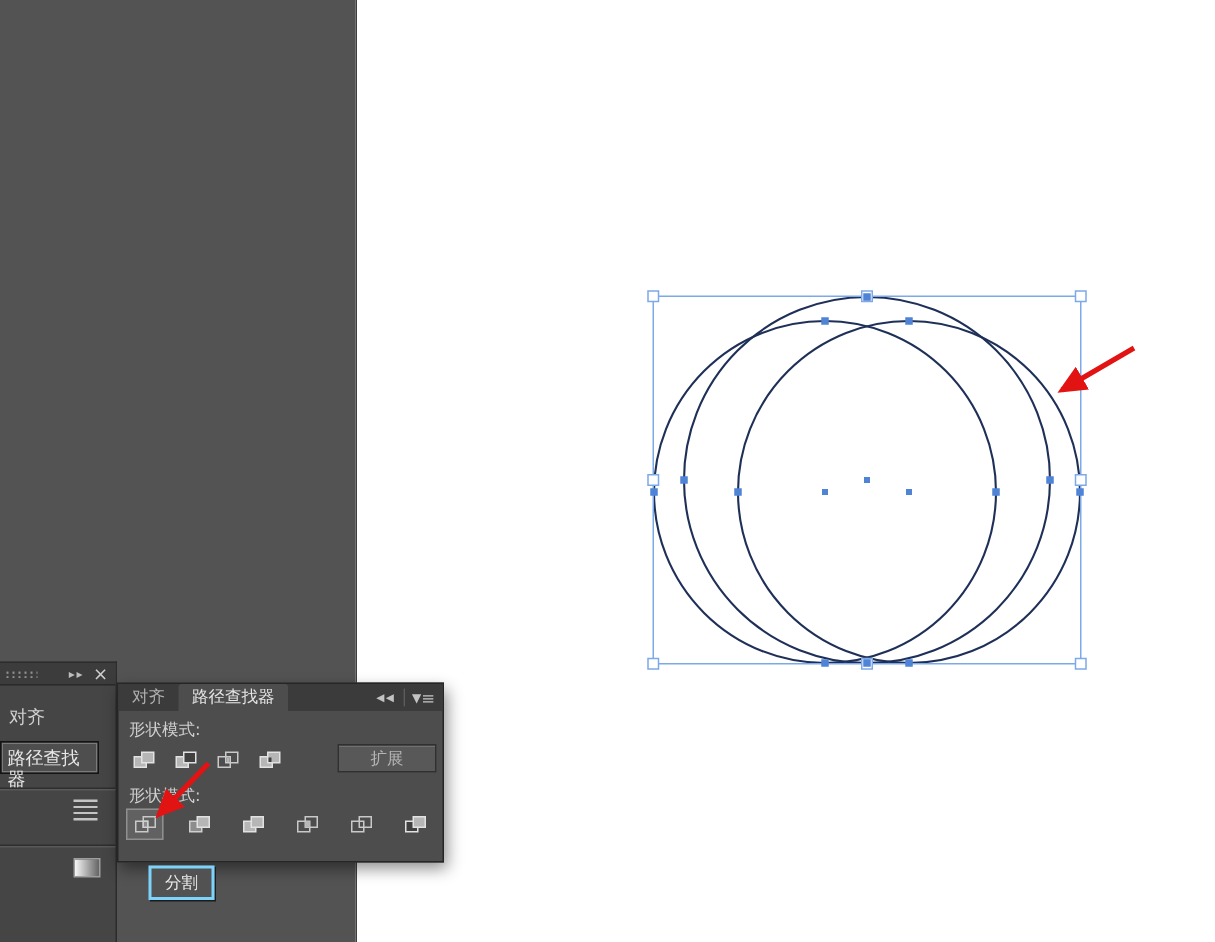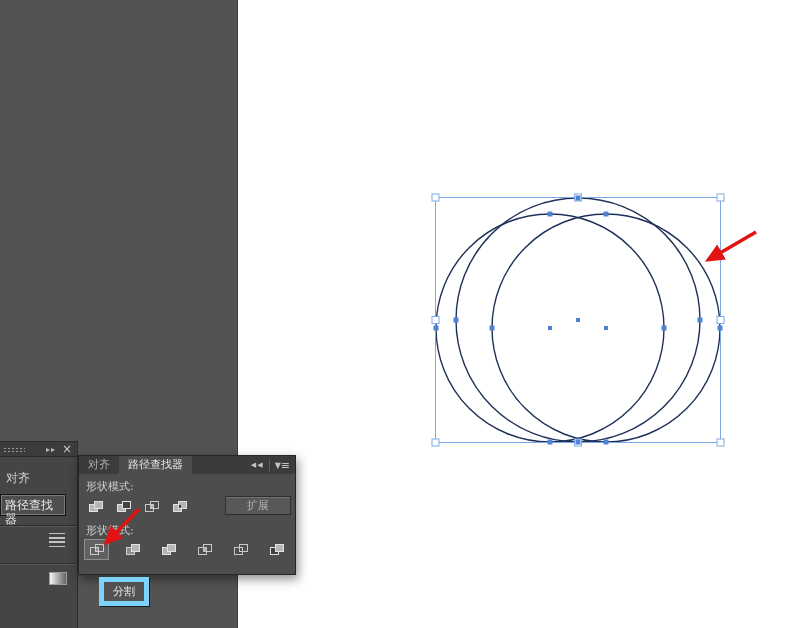--- a/index.html
+++ b/index.html
@@ -65,21 +65,21 @@
     background:#585858; border:1px solid #303030; box-shadow:inset 0 1px 0 #707070;
     color:#b4b4b4; font-size:11px; font-family:Liberation Sans, sans-serif; cursor:pointer; }
   .ic-f { fill:#b6b6b6; stroke:#e2e2e2; }
   .ic-h { fill:none;    stroke:#c9c9c9; }
   .ic-d { fill:#404040; stroke:#e2e2e2; }
   .ic-m { fill:#8d8d8d; stroke:#cfcfcf; }
   .ic-fill { fill:#b6b6b6; } .ic-dark { fill:#404040; }
 
   
   .tooltip { position:absolute; left:99px; top:577px; z-index:8;
-    background:#525252; border:5px solid #7dd3fc; box-shadow:1px 1px 0 #1c1c1c;
+    background:#525252; border:2px solid #7dd3fc; box-shadow:1px 1px 0 #1c1c1c;
     color:#ececec; font-size:11px; padding:2px 9px; white-space:nowrap; }
 </style>
 </head>
 <body>
 
 <div id="stage">
 
   <div class="canvas"></div>
 
   <div class="dock">

